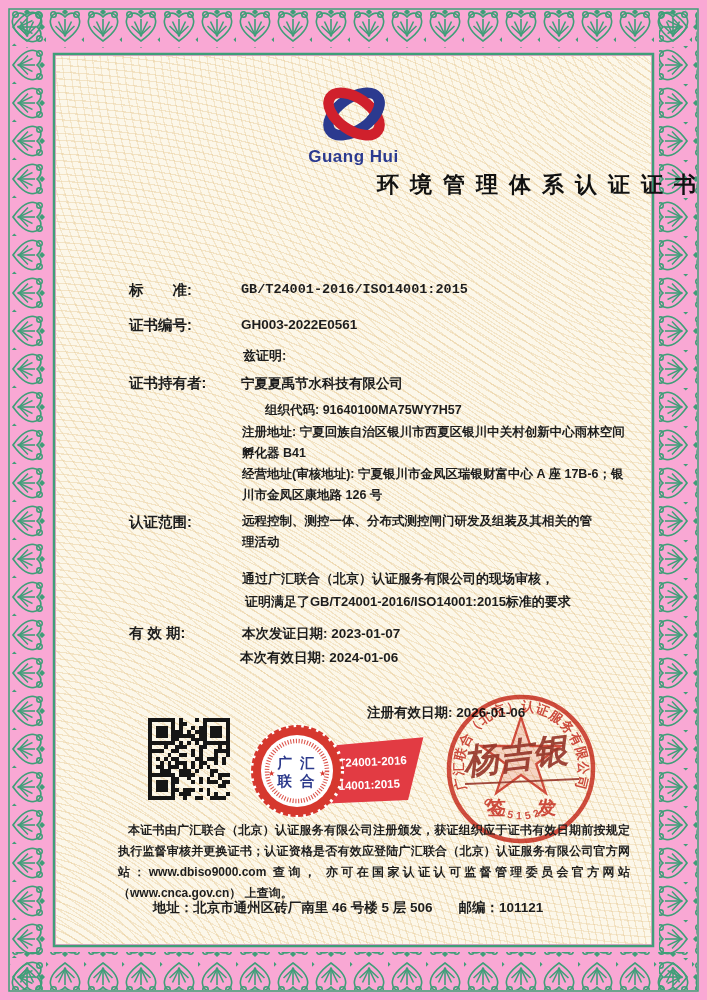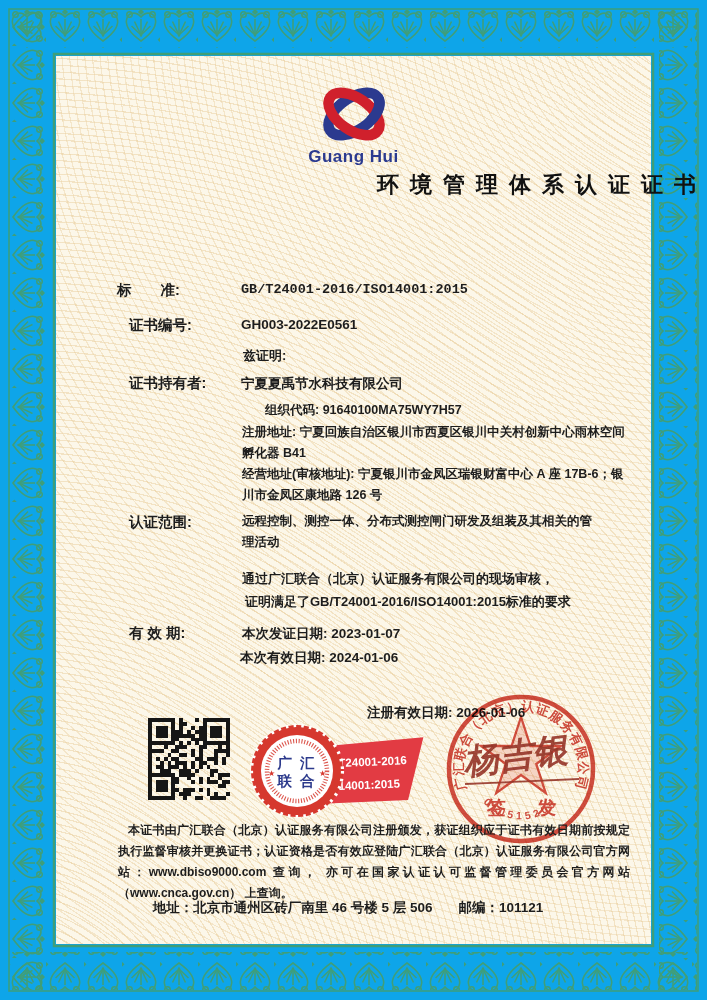--- a/index.html
+++ b/index.html
@@ -1,16 +1,16 @@
 <!DOCTYPE html>
 <html><head>
 <meta charset="utf-8">
 <style>
   html,body{margin:0;padding:0;background:#e8e8e8;}
-  .page{position:relative;width:707px;height:1000px;background:#0ea5e9;overflow:hidden;
+  .page{position:relative;width:707px;height:1000px;background:#f9a8d4;overflow:hidden;
         font-family:"Liberation Sans","DejaVu Sans",sans-serif;color:#1d1d1d;}
   .frame-svg{position:absolute;left:8px;top:8px;}
   .inner-bg{position:absolute;left:56px;top:56px;width:595px;height:888px;
     background:
       repeating-radial-gradient(circle at -8% 112%, rgba(233,206,157,.50) 0 1.2px, rgba(0,0,0,0) 1.2px 6.8px),
       repeating-radial-gradient(circle at 108% -6%, rgba(233,206,157,.42) 0 1.2px, rgba(0,0,0,0) 1.2px 7.6px),
       #fcf7e9;}
   .abs{position:absolute;}
   .logo-wrap{left:0;right:0;top:86px;text-align:center;}
   .logo-text{left:0;right:0;top:147px;text-align:center;font-size:17px;font-weight:bold;
@@ -73,21 +73,21 @@
     <svg width="96" height="58" viewBox="0 0 96 58">
       <ellipse cx="48" cy="28" rx="29" ry="16" fill="none" stroke="#2b3a8f" stroke-width="10.5" transform="rotate(-35 48 28)"></ellipse>
       <ellipse cx="48" cy="28" rx="29" ry="16" fill="none" stroke="#d0202c" stroke-width="10.5" transform="rotate(35 48 28)"></ellipse>
       <ellipse cx="48" cy="28" rx="29" ry="16" fill="none" stroke="#2b3a8f" stroke-width="10.5" transform="rotate(-35 48 28)" stroke-dasharray="34 300" stroke-dashoffset="8"></ellipse>
     </svg>
   </div>
   <div class="abs logo-text">Guang Hui</div>
 
   <div class="abs title">环境管理体系认证证书</div>
 
-  <div class="abs lbl" style="left:117px;top:281px;text-align:center;">标　　准:</div>
+  <div class="abs lbl" style="left:129px;top:281px;text-align:center;">标　　准:</div>
   <div class="abs val" style="left:241px;top:282px;font-family:Liberation Mono, monospace;">GB/T24001-2016/ISO14001:2015</div>
 
   <div class="abs lbl" style="left:129px;top:316px;">证书编号:</div>
   <div class="abs val" style="left:241px;top:317px;">GH003-2022E0561</div>
 
   <div class="abs val" style="left:243px;top:347px;font-size:13px;">兹证明:</div>
 
   <div class="abs lbl" style="left:129px;top:374px;">证书持有者:</div>
   <div class="abs val" style="left:241px;top:375px;">宁夏夏禹节水科技有限公司</div>
 

